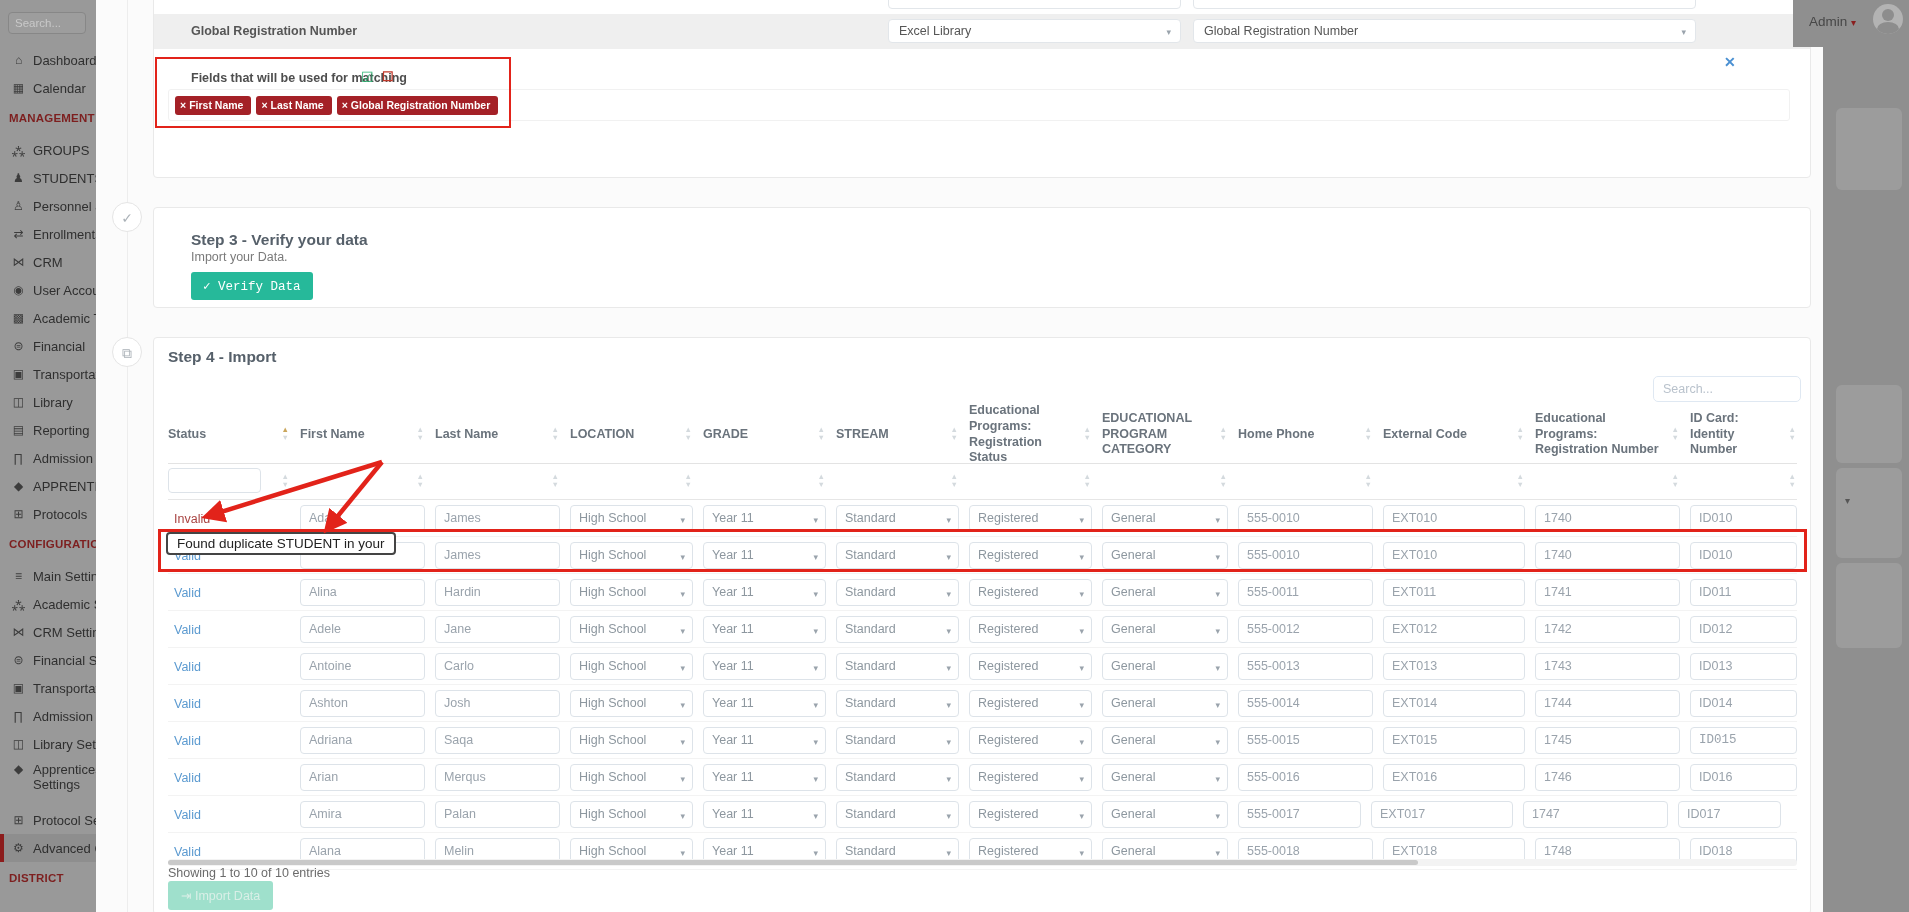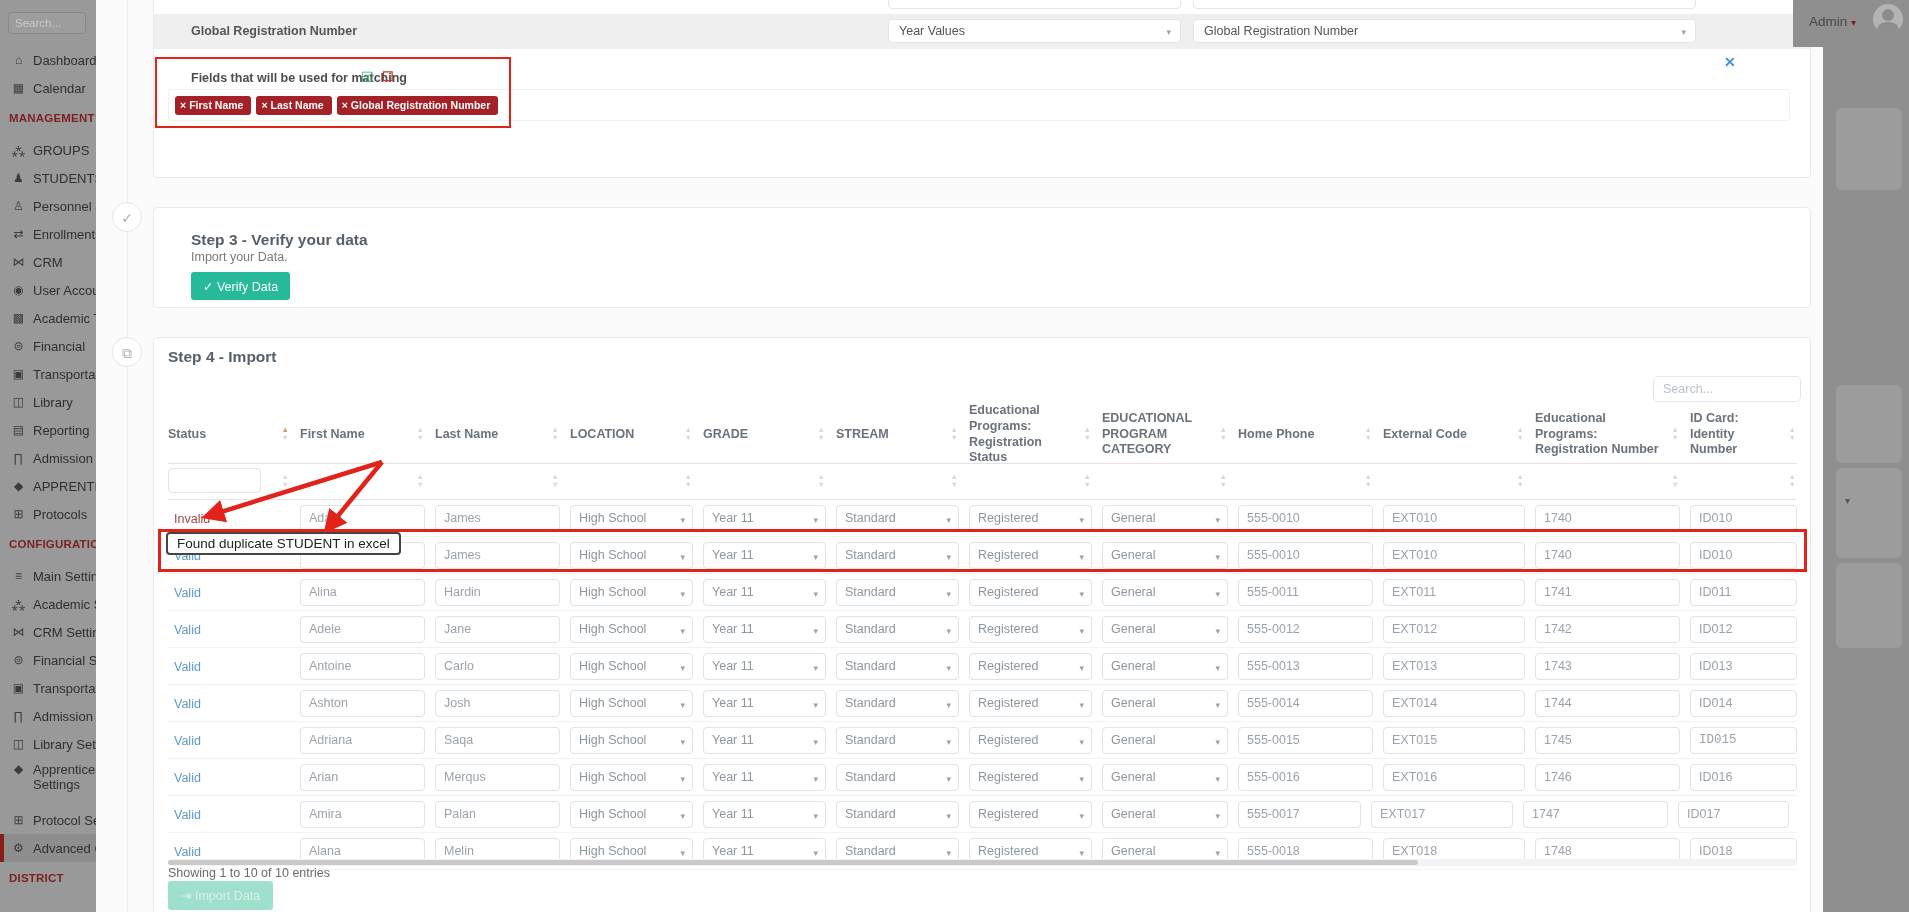--- a/index.html
+++ b/index.html
@@ -38,21 +38,21 @@
   #tags-bar{position:absolute;left:14px;top:110px;width:1622px;height:32px;background:#fff;border:1px solid #f1f1f1;
      border-radius:3px;display:flex;align-items:center;padding-left:6px;box-sizing:border-box;gap:5px;}
   .pill{display:inline-flex;align-items:center;height:19px;background:var(--tag-red,#a42127);color:#fff;
      border-radius:3px;font-size:10.5px;font-weight:bold;padding:0 8px 0 5px;cursor:pointer;}
   .pill .pill-x{margin-right:3px;font-weight:bold;}
   #remove-row-icon{position:absolute;left:1570px;top:40px;color:#4a90d2;font-size:14px;font-weight:bold;cursor:pointer;}
   
   .card-title{position:absolute;left:37px;font-size:15.5px;font-weight:bold;color:#56606a;}
   #step3-desc{position:absolute;left:37px;top:42px;font-size:12.5px;color:#7a7a7a;}
   .btn-teal{position:absolute;left:37px;top:64px;height:28px;background:var(--button-teal,#26b99a);color:#fff;
-     border:none;border-radius:3px;font-size:12.5px;padding:0 12px;cursor:pointer;font-family:Liberation Sans, sans-serif;}
+     border:none;border-radius:3px;font-size:12.5px;padding:0 12px;cursor:pointer;font-family:Liberation Mono, monospace;}
   
   #step4-title{top:10px;left:14px;}
   #tbl-search{position:absolute;left:1499px;top:38px;width:148px;height:26px;border:1px solid #dfe8f2;
      border-radius:5px;font-size:12.5px;color:#8d979f;padding:0 9px;box-sizing:border-box;}
   #tbl-search::placeholder{color:#b9c2cc;}
   #tbl{position:absolute;left:14px;top:68px;width:1629px;}
   .tr{display:flex;gap:10px;}
   .th-row{height:57px;align-items:center;border-bottom:1px solid #e3e3e3;}
   .th{position:relative;font-size:12.5px;font-weight:bold;color:#6a737c;line-height:1.25;padding-right:13px;box-sizing:border-box;cursor:pointer;}
   .sorts{position:absolute;right:1px;top:50%;margin-top:-9px;display:flex;flex-direction:column;font-size:7.5px;
@@ -218,21 +218,21 @@
   <div class="step-marker" style="top:337px;">⧉</div>
 
   <section class="card" id="card-mapping">
     <div class="row-label" style="position:absolute;left:37px;top:10px;">Birthdate</div>
     <div class="map-box" style="left:734px;top:6px;width:293px;"></div>
     <div class="map-box" style="left:1039px;top:6px;width:503px;"></div>
 
     <div id="map-gray-row">
       <div class="row-label" style="position:absolute;left:37px;top:0;line-height:35px;">Global Registration Number</div>
       <div class="map-box" style="left:734px;top:5px;width:293px;">
-        <span>Year Values</span>
+        <span>Excel Library</span>
         <span class="sel-caret">▾</span>
       </div>
       <div class="map-box" style="left:1039px;top:5px;width:503px;">
         <span>Global Registration Number</span>
         <span class="sel-caret">▾</span>
       </div>
       <span id="remove-row-icon">✕</span>
     </div>
 
     <div id="fields-title">Fields that will be used for matching</div>
@@ -599,21 +599,21 @@
           </div>
           <div class="td" style="width: 123px;">
             <div class="cell-sel"><div class="sel-val" style="display: inline;">Registered</div><div class="sel-caret" style="display: block;">▾</div></div>
           </div>
           <div class="td" style="width: 126px;">
             <div class="cell-sel"><div class="sel-val" style="display: inline;">General</div><div class="sel-caret" style="display: block;">▾</div></div>
           </div>
           <div class="td" style="width: 123px;"><input class="cell-input" readonly="" value="555-0017" style=""></div>
           <div class="td" style="width: 142px;"><input class="cell-input" readonly="" value="EXT017" style=""></div>
           <div class="td" style="width: 145px;"><input class="cell-input" readonly="" value="1747" style=""></div>
-          <div class="td" style="width: 111px;"><input class="cell-input" readonly="" value="ID017" style=""></div>
+          <div class="td" style="width: 103px;"><input class="cell-input" readonly="" value="ID017" style=""></div>
         </div>
         <div class="tr data-row">
           <div class="td" style="width: 122px;"><div class="status-text status-valid" style="display: inline-block;">Valid</div></div>
           <div class="td" style="width: 125px;"><input class="cell-input" readonly="" value="Alana" style=""></div>
           <div class="td" style="width: 125px;"><input class="cell-input" readonly="" value="Melin" style=""></div>
           <div class="td" style="width: 123px;">
             <div class="cell-sel"><div class="sel-val" style="display: inline;">High School</div><div class="sel-caret" style="display: block;">▾</div></div>
           </div>
           <div class="td" style="width: 123px;">
             <div class="cell-sel"><div class="sel-val" style="display: inline;">Year 11</div><div class="sel-caret" style="display: block;">▾</div></div>
@@ -638,21 +638,21 @@
     </div>
     <div id="entries-info">Showing 1 to 10 of 10 entries</div>
     <button id="import-btn">
       <span>⇥</span>
       <span>Import Data</span>
     </button>
   </section>
 
   <div class="ann" id="ann-rect-matching"></div>
   <div class="ann" id="ann-rect-row"></div>
-  <div id="dup-tooltip">Found duplicate STUDENT in excel</div>
+  <div id="dup-tooltip">Found duplicate STUDENT in your</div>
   <svg id="ann-arrows" width="310" height="125">
     <defs>
       <marker id="ah" viewBox="0 0 10 10" refX="7" refY="5" markerWidth="5.2" markerHeight="5.2" orient="auto">
         <path d="M0,0 L10,5 L0,10 z" fill="#e2231a"></path>
       </marker>
     </defs>
     <line x1="232" y1="12" x2="58" y2="66" stroke="#e2231a" stroke-width="4.5" marker-end="url(#ah)"></line>
     <line x1="232" y1="12" x2="178" y2="78" stroke="#e2231a" stroke-width="4.5" marker-end="url(#ah)"></line>
   </svg>
 

